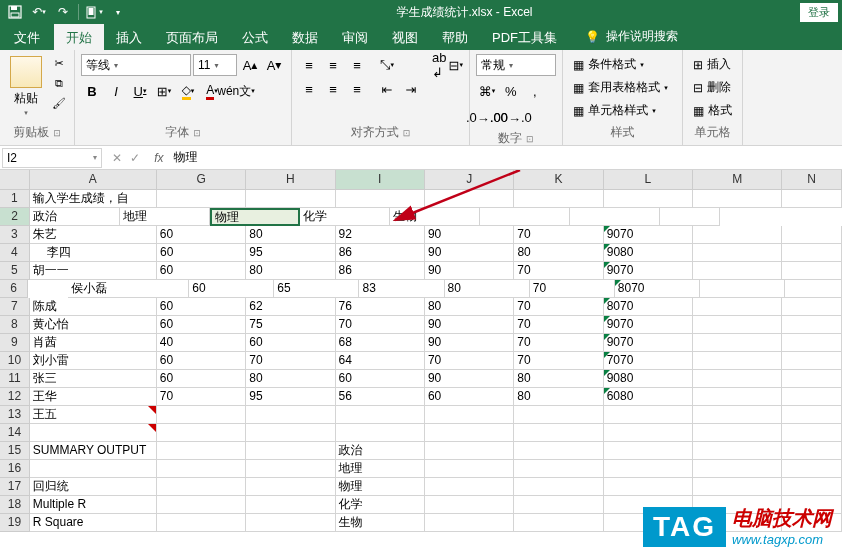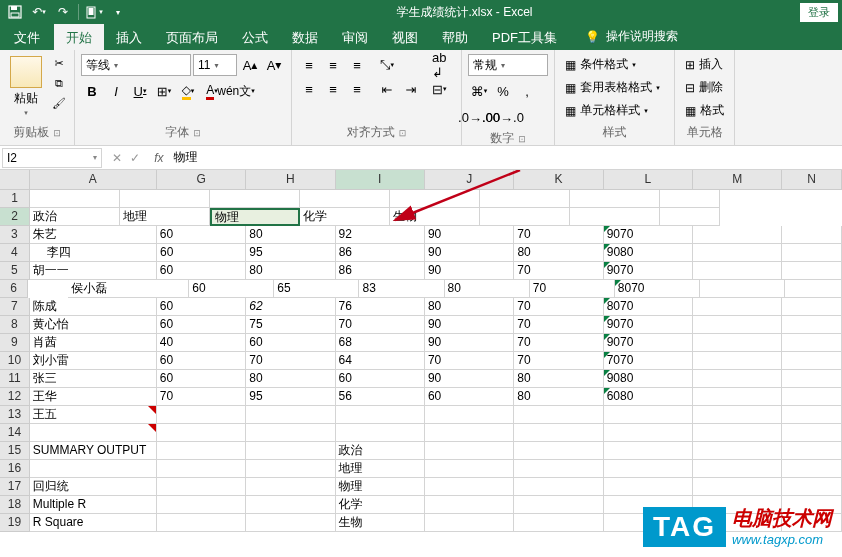--- a/index.html
+++ b/index.html
@@ -173,21 +173,21 @@
         <div class="rbtn">≡</div>
         <div class="rbtn">≡</div>
       </div>
       <div style="display:flex;flex-direction:column;gap:2px;margin-left:4px">
         <div class="rbtn">⤡<span style="font-size:7px">▾</span></div>
         <div class="btn-row">
           <div class="rbtn">⇤</div>
           <div class="rbtn">⇥</div>
         </div>
       </div>
-      <div style="display:flex;flex-direction:column;gap:2px;margin-left:6px">
+      <div style="display:flex;gap:2px;margin-left:6px">
         <div class="rbtn" style="width:auto">ab<br>↲</div>
         <div class="rbtn" style="width:auto">⊟<span style="font-size:7px">▾</span></div>
       </div>
     </div>
     <div class="group-label">
         <span>对齐方式</span>
         <span class="launcher">⊡</span>
       </div>
   </div>
 
@@ -283,20 +283,21 @@
       <div class="col-h sel" style="width: 90px;">I</div>
       <div class="col-h" style="width: 90px;">J</div>
       <div class="col-h" style="width: 90px;">K</div>
       <div class="col-h" style="width: 90px;">L</div>
       <div class="col-h" style="width: 90px;">M</div>
       <div class="col-h" style="width: 60px;">N</div>
     </div>
   <div id="rows-container">
       <div class="row">
         <div class="row-h">1</div>
+        <div class="cell" style="width: 128px;">输入学生成绩，自</div>
         <div class="cell" style="width: 90px;"></div>
         <div class="cell" style="width: 90px;"></div>
         <div class="cell" style="width: 90px;"></div>
         <div class="cell" style="width: 90px;"></div>
         <div class="cell" style="width: 90px;"></div>
         <div class="cell" style="width: 90px;"></div>
         <div class="cell" style="width: 90px;"></div>
         <div class="cell" style="width: 60px;"></div>
       </div>
       <div class="row">
@@ -355,21 +356,21 @@
         <div class="cell right" style="width: 90px;">80</div>
         <div class="cell right" style="width: 90px;">70</div>
         <div class="cell green-mark" style="width: 90px;">8070</div>
         <div class="cell" style="width: 90px;"></div>
         <div class="cell" style="width: 60px;"></div>
       </div>
       <div class="row">
         <div class="row-h">7</div>
         <div class="cell" style="width: 128px;">陈成</div>
         <div class="cell right" style="width: 90px;">60</div>
-        <div class="cell right" style="width: 90px; font-style: italic;">62</div>
+        <div class="cell right" style="width: 90px;">62</div>
         <div class="cell right" style="width: 90px;">76</div>
         <div class="cell right" style="width: 90px;">80</div>
         <div class="cell right" style="width: 90px;">70</div>
         <div class="cell green-mark" style="width: 90px;">8070</div>
         <div class="cell" style="width: 90px;"></div>
         <div class="cell" style="width: 60px;"></div>
       </div>
       <div class="row">
         <div class="row-h">8</div>
         <div class="cell" style="width: 128px;">黄心怡</div>

